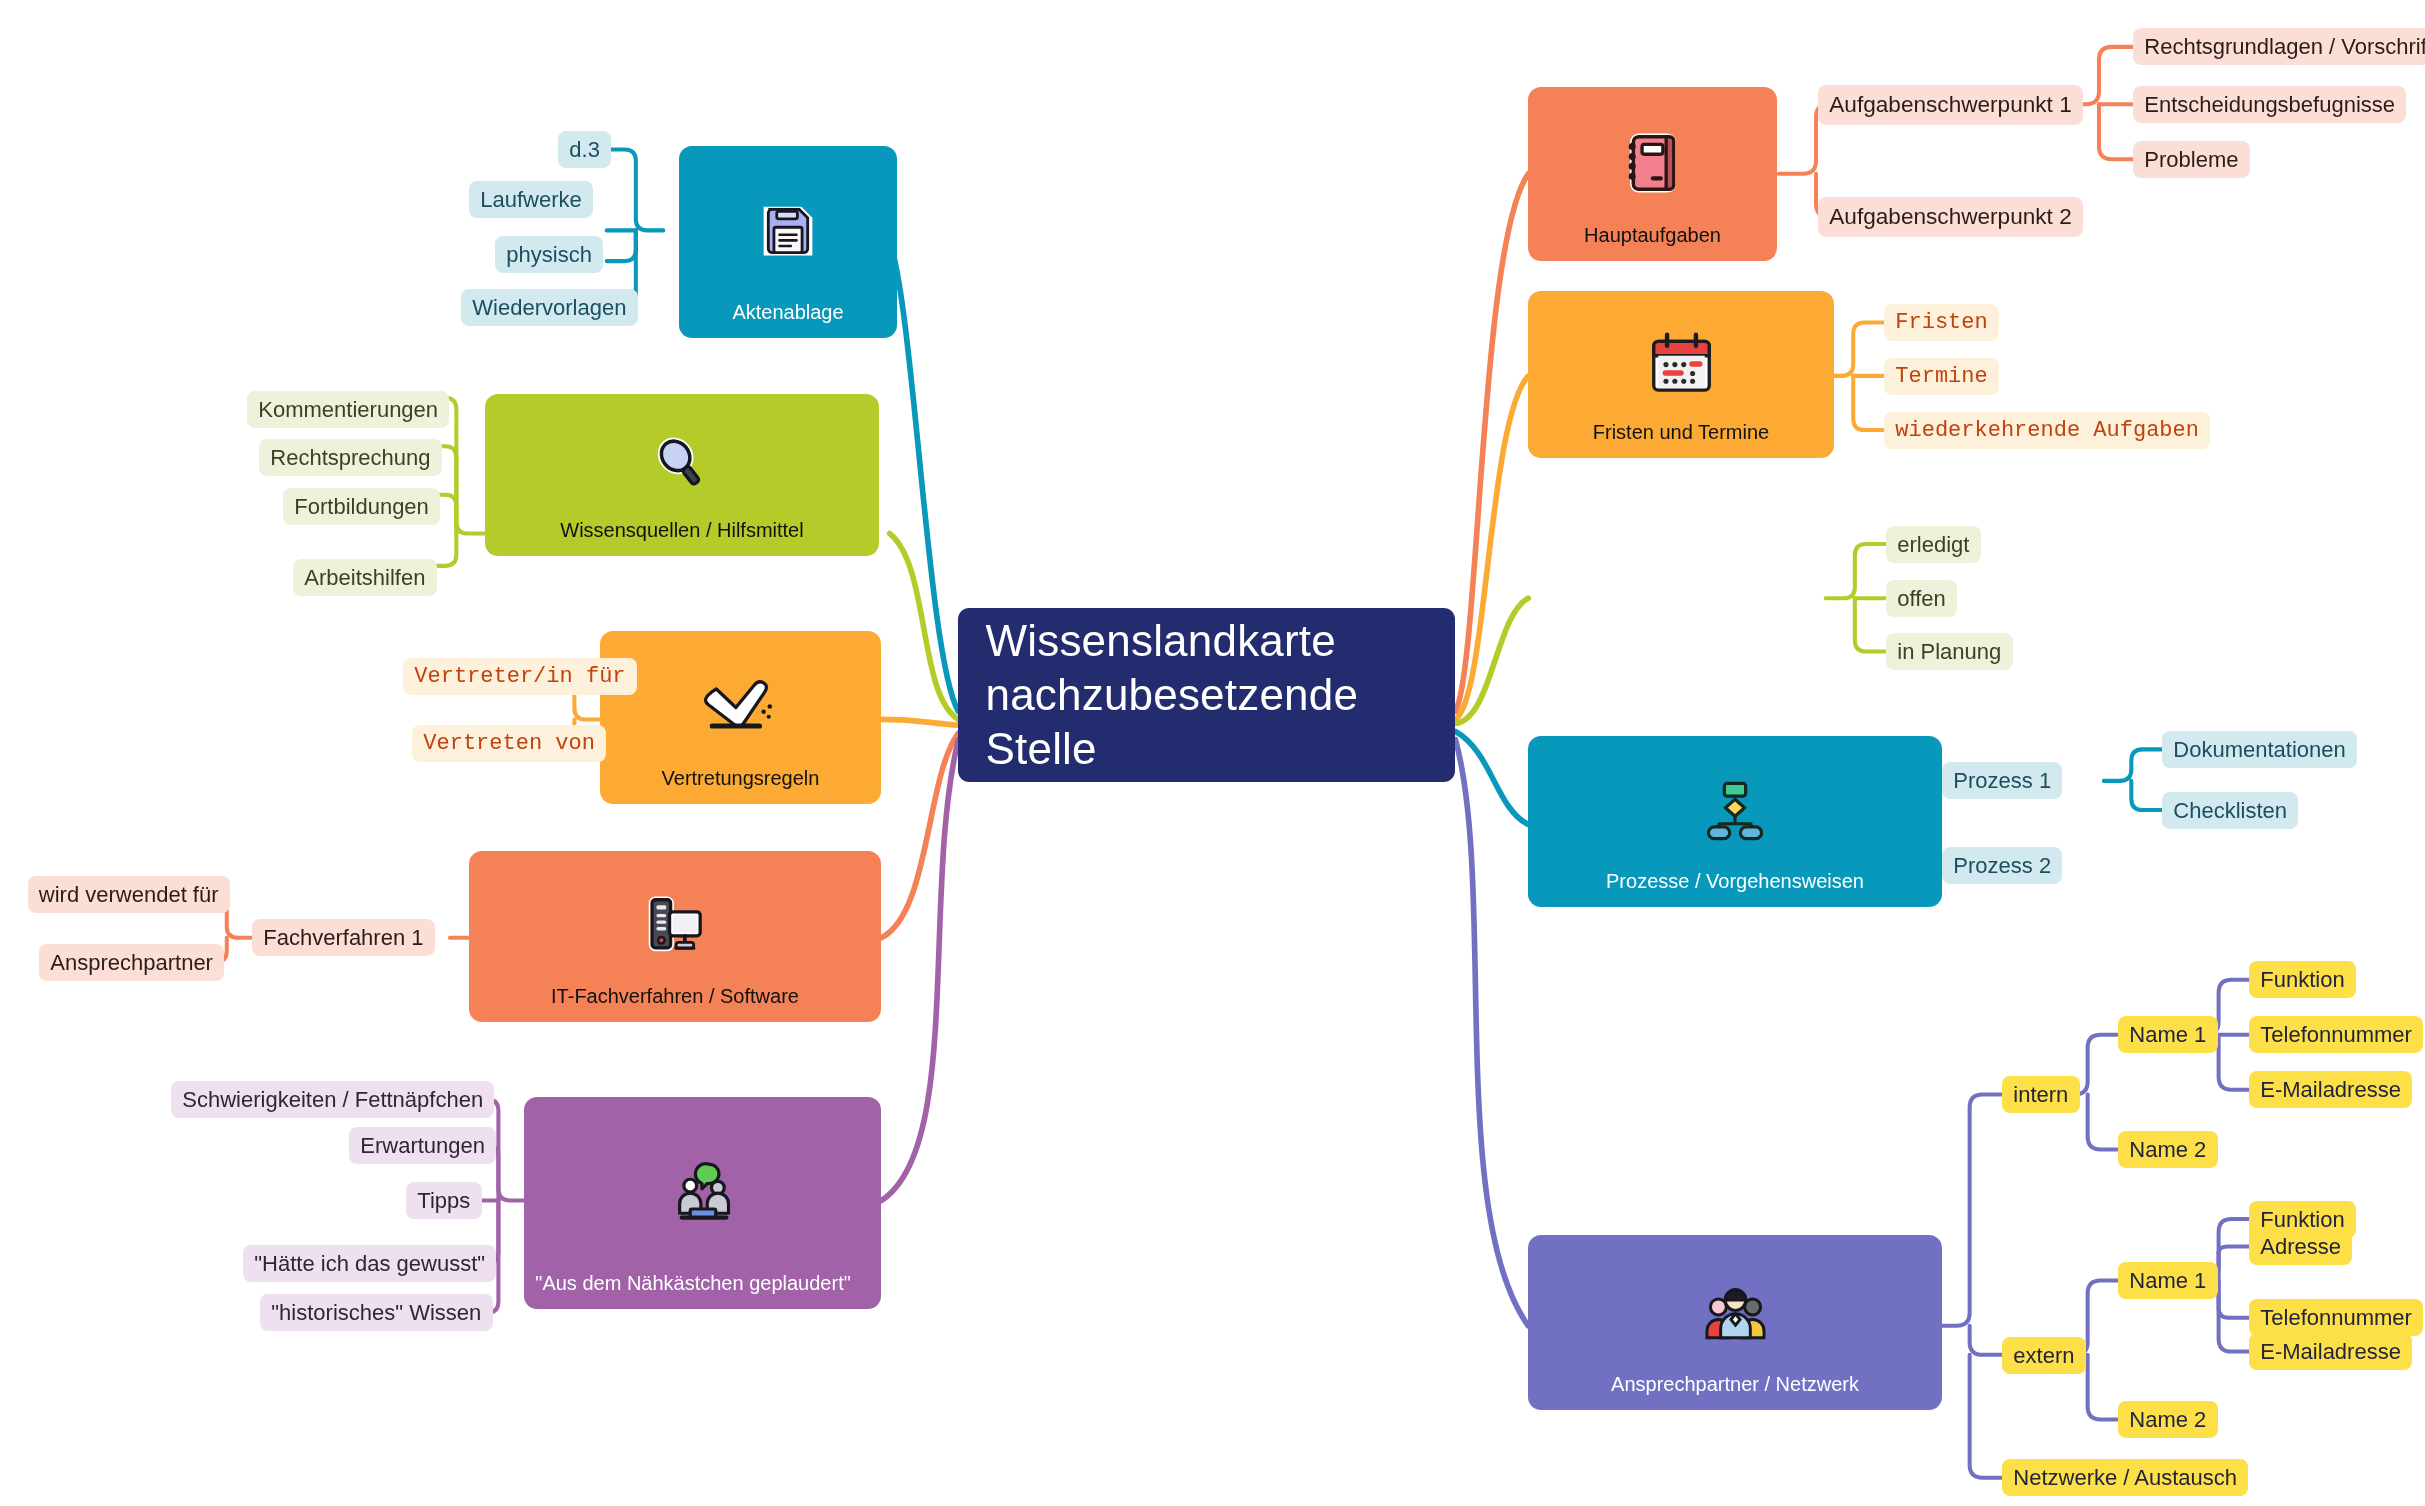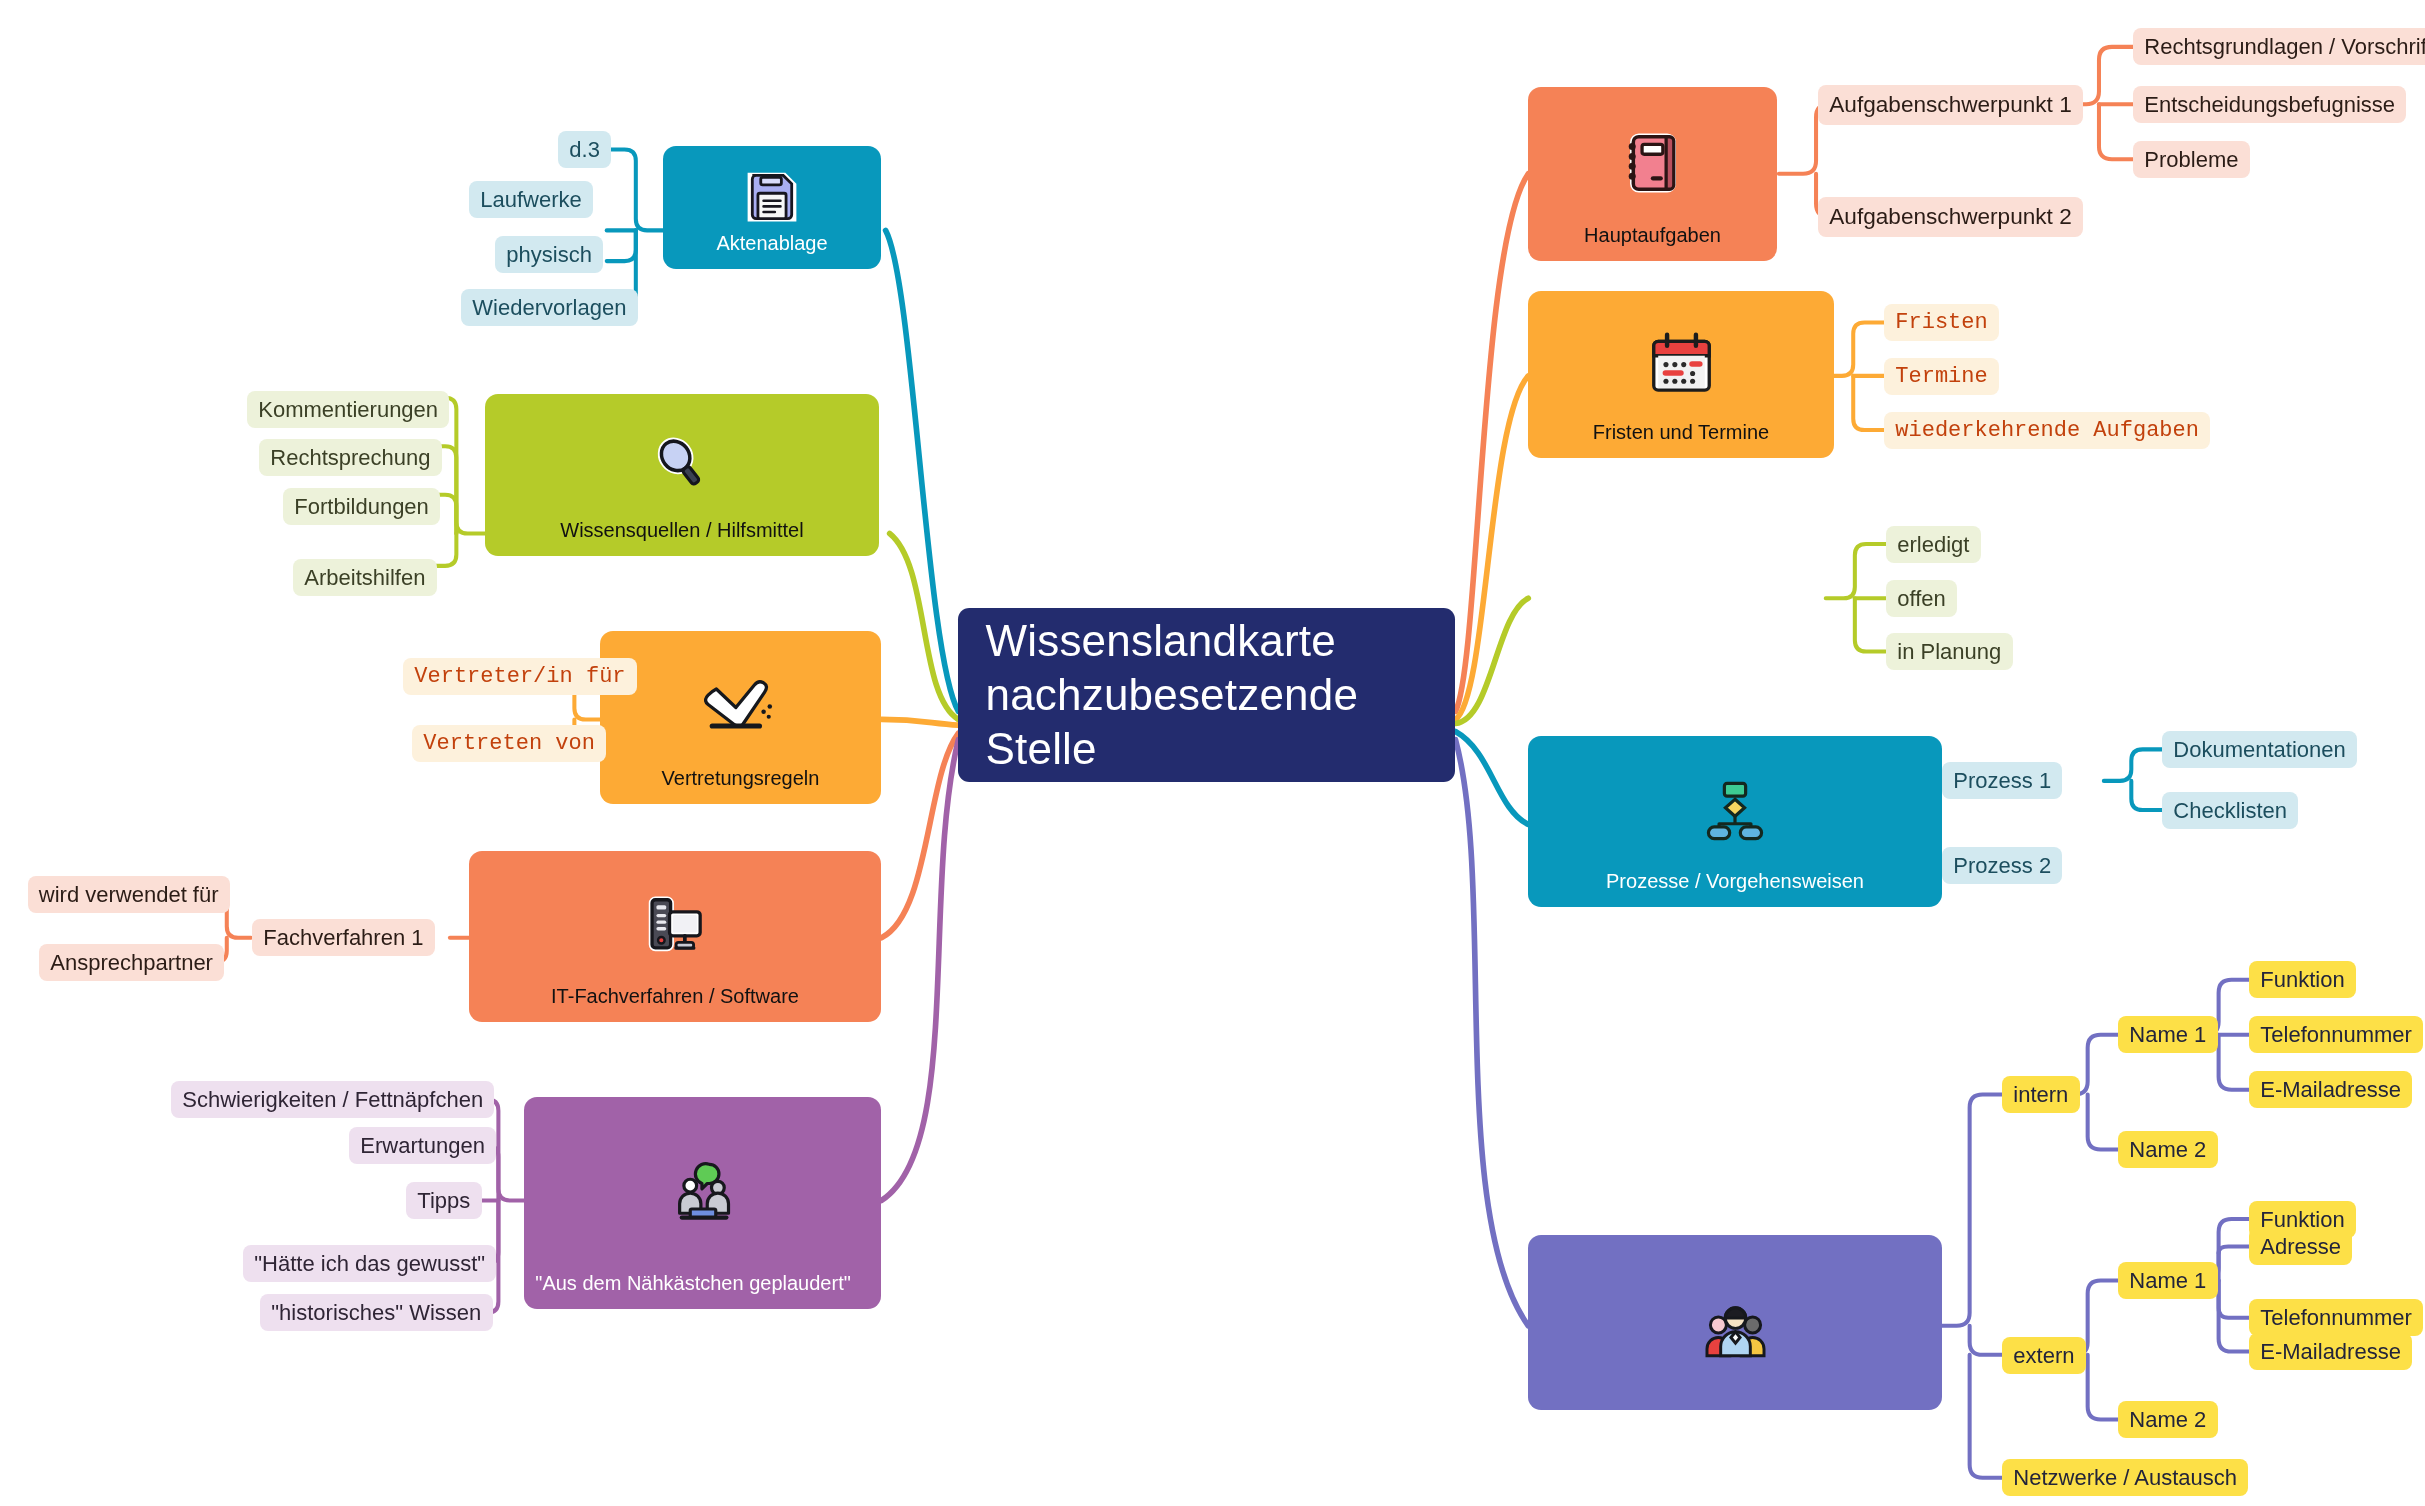--- a/index.html
+++ b/index.html
@@ -287,20 +287,21 @@
           <path d="M7 55v-6a10 10 0 0 1 20 0v6z" fill="#E8413F"></path>
           <circle cx="47" cy="28" r="7" fill="#6B6B6B"></circle>
           <path d="M37 55v-6a10 10 0 0 1 20 0v6z" fill="#F5C542"></path>
           <circle cx="32" cy="22" r="9" fill="#F5E2C4"></circle>
           <path d="M32 13a9 9 0 0 1 9 9h-18a9 9 0 0 1 9-9z" fill="#1c1c22"></path>
           <path d="M19 55v-8a13 13 0 0 1 26 0v8z" fill="#AFD5F2"></path>
           <path d="M32 34l-4 5 4 5 4-5z" fill="#fff"></path>
         </g>
       </svg>
     </div>
+    <div class="blabel">Ansprechpartner / Netzwerk</div>
   </div>
 
   <div class="pill p-violet" style="left:2002px;top:1076px;">
       <span>intern</span>
     </div>
   <div class="pill p-violet" style="left:2002px;top:1337px;">
       <span>extern</span>
     </div>
   <div class="pill p-violet" style="left:2002px;top:1459px;">
       <span>Netzwerke / Austausch</span>
@@ -334,21 +335,21 @@
   <div class="pill p-violet" style="left:2249px;top:1228px;">
       <span>Adresse</span>
     </div>
   <div class="pill p-violet" style="left:2249px;top:1299px;">
       <span>Telefonnummer</span>
     </div>
   <div class="pill p-violet" style="left:2249px;top:1333px;">
       <span>E-Mailadresse</span>
     </div>
 
-  <div class="branch c-teal light" style="left:663px;top:146px;width:218px;height:123px;">
+  <div class="branch c-teal light" style="left:679px;top:146px;width:218px;height:192px;">
     <div class="bicon">
       <svg class="ico" width="60" height="60" viewBox="0 0 64 64">
         <path d="M9 9h36l10 10v36H9z" fill="#fff" stroke="#fff" stroke-width="6"></path>
         <path d="M11 9h33l9 9v33a4 4 0 0 1-4 4H15a4 4 0 0 1-4-4V13a4 4 0 0 1 4-4z" fill="#A9AEF2" stroke="#17161f" stroke-width="3"></path>
         <rect x="20" y="11" width="22" height="8" rx="2" fill="#D8DBFA" stroke="#17161f" stroke-width="3"></rect>
         <rect x="17" y="28" width="30" height="27" rx="2" fill="#F7F7F7" stroke="#17161f" stroke-width="3"></rect>
         <g stroke="#17161f" stroke-width="2.8" stroke-linecap="round">
           <path d="M23 36h18M23 42h18M23 48h12"></path>
         </g>
       </svg>

